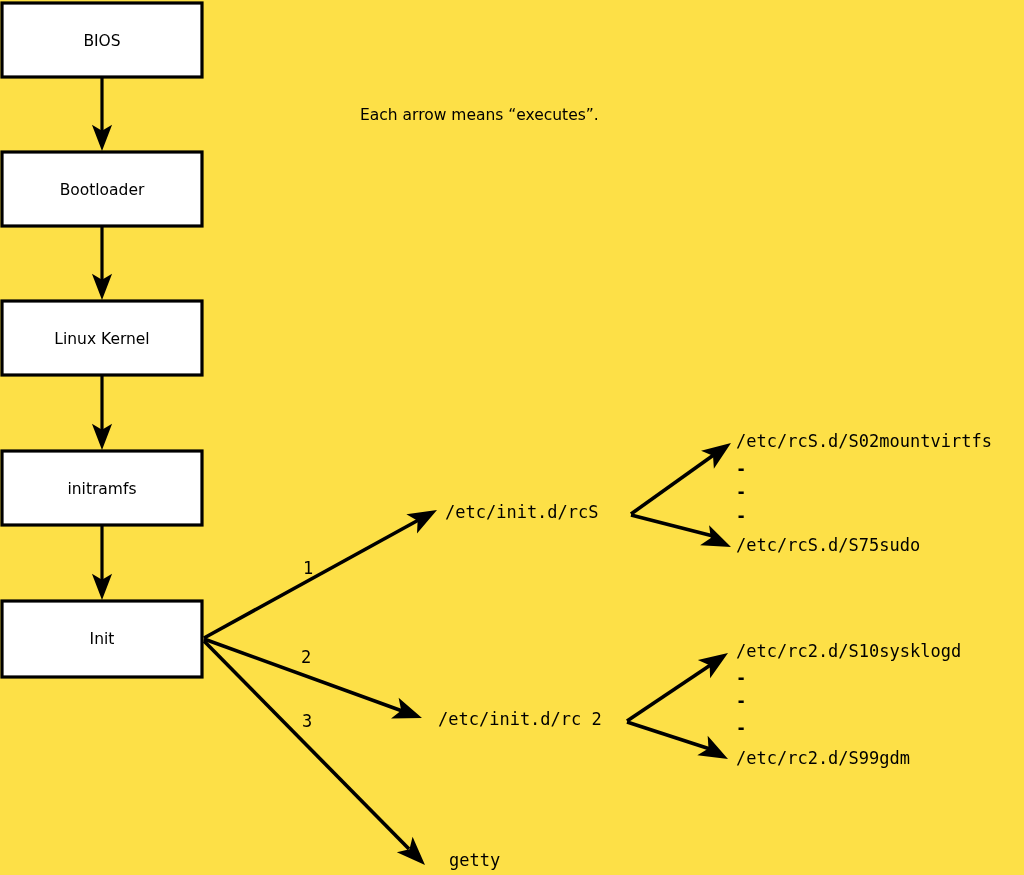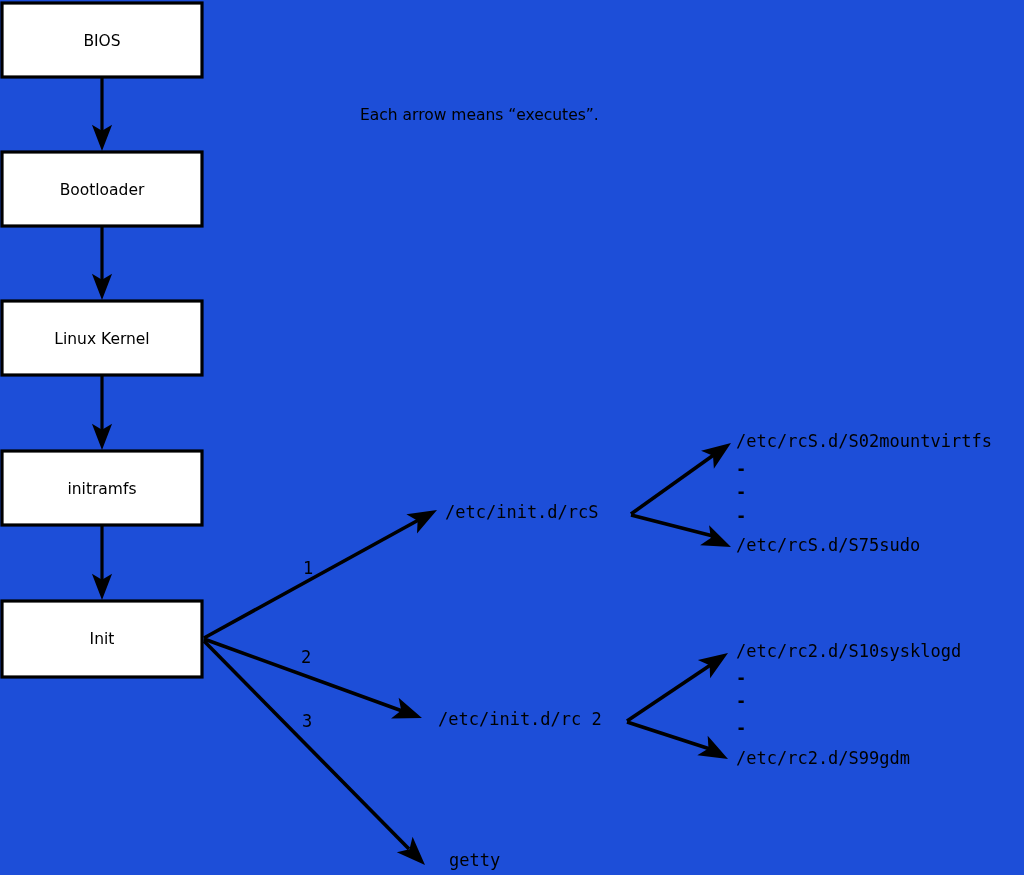--- a/index.html
+++ b/index.html
@@ -10,21 +10,21 @@
   body {
     width: 1024px;
     height: 875px;
     overflow: hidden;
     font-family: "Liberation Sans", sans-serif;
   }
   #diagram-root {
     position: relative;
     width: 1024px;
     height: 875px;
-    background: #1d4ed8;
+    background: #fde047;
   }
   #diagram-svg {
     position: absolute;
     top: 0;
     left: 0;
     width: 1024px;
     height: 875px;
   }
   .box-label {
     font-family: "DejaVu Sans", sans-serif;

